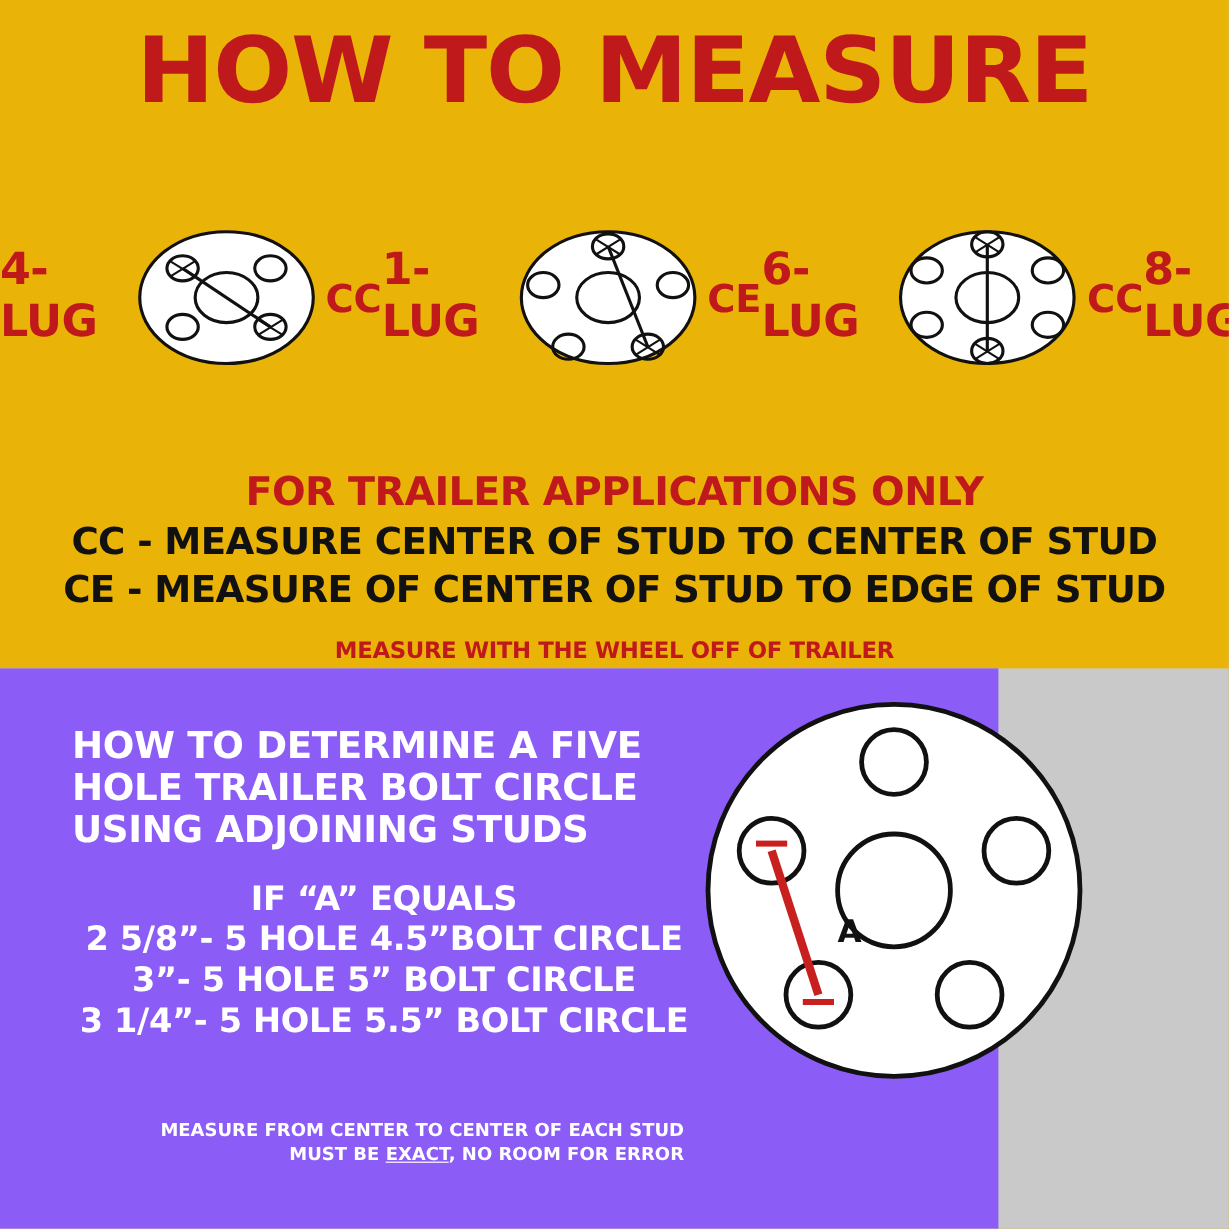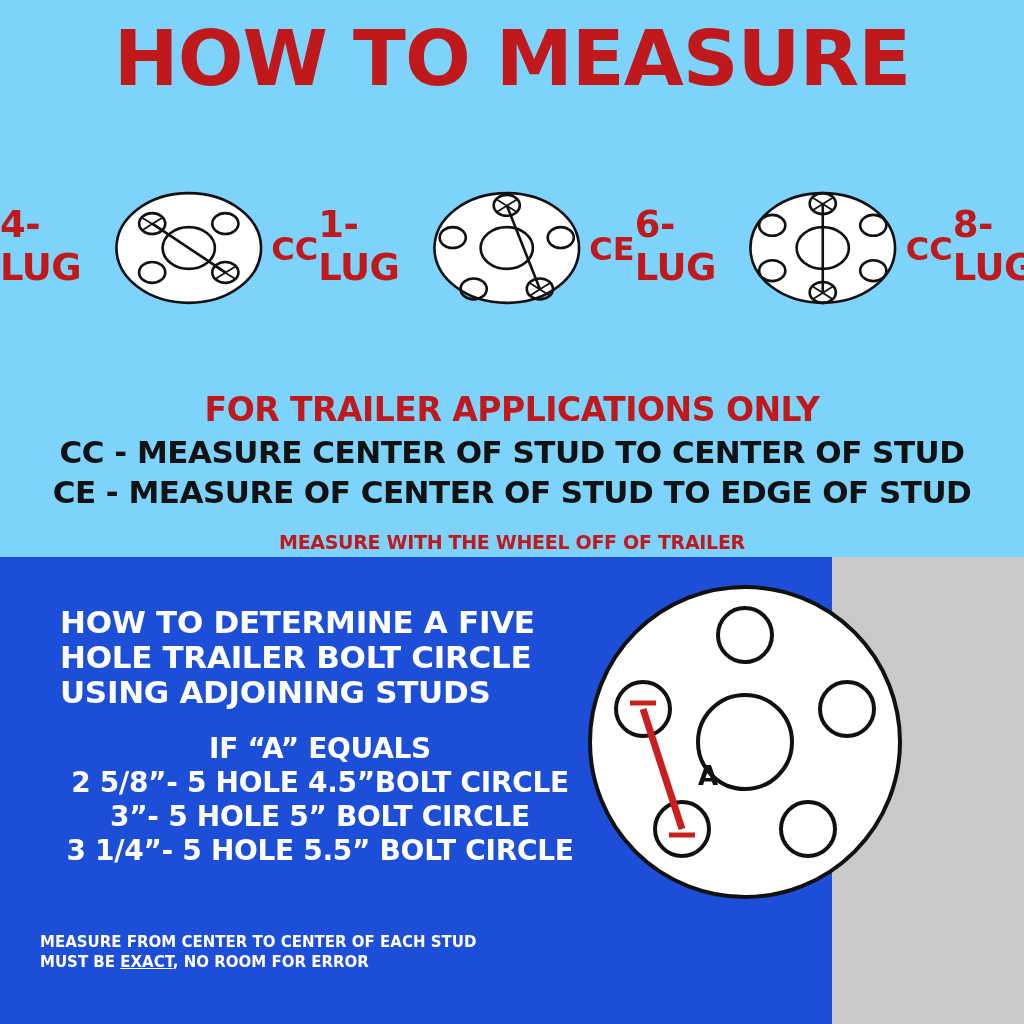--- a/index.html
+++ b/index.html
@@ -7,21 +7,21 @@
     width:1024px;height:1024px;
     font-family:"Liberation Sans", sans-serif;
     background:#c9c9c9;
     overflow:hidden;
   }
   .page{position:relative;width:1024px;height:1024px;}
 
   
   .top{
     position:absolute;left:0;top:0;width:1024px;height:557px;
-    background:#7dd3fc;
+    background:#eab308;
   }
   .main-title{
     position:absolute;left:0;top:14px;width:1024px;
     text-align:center;
     font-family:"DejaVu Sans", sans-serif;
     font-weight:bold;
     font-size:76px;
     letter-spacing:-1px;
     color:#c0191c;
     transform:scaleX(1.02);
@@ -66,36 +66,36 @@
   .sub-black.l2{top:474px;}
   .sub-small{
     position:absolute;left:0;top:520px;width:1024px;text-align:center;
     font-family:"DejaVu Sans", sans-serif;
     font-weight:bold;font-size:19px;color:#c0191c;letter-spacing:-0.3px;margin-top:11px;
   }
 
   
   .bottom{
     position:absolute;left:0;top:557px;width:832px;height:467px;
-    background:#1d4ed8;
+    background:#8b5cf6;
   }
   .b-head{
     position:absolute;left:60px;top:48px;width:500px;
     font-family:"DejaVu Sans", sans-serif;
     font-weight:bold;font-size:31px;color:#fff;line-height:1.13;
     letter-spacing:-0.3px;
   }
   .b-list{
     position:absolute;left:40px;top:175px;width:560px;text-align:center;
     font-family:"DejaVu Sans", sans-serif;
     font-weight:bold;font-size:28px;color:#fff;line-height:1.22;
     letter-spacing:-0.3px;
   }
   .b-foot{
-    position:absolute;left:40px;top:375px;width:530px;text-align:left;
+    position:absolute;left:40px;top:375px;width:530px;text-align:right;
     font-family:"DejaVu Sans", sans-serif;
     font-weight:bold;font-size:15px;color:#fff;line-height:1.35;
   }
   .b-foot u{text-decoration:underline;}
 
   .hub-wrap{position:absolute;left:580px;top:20px;}
 </style>
 </head>
 <body>
 

